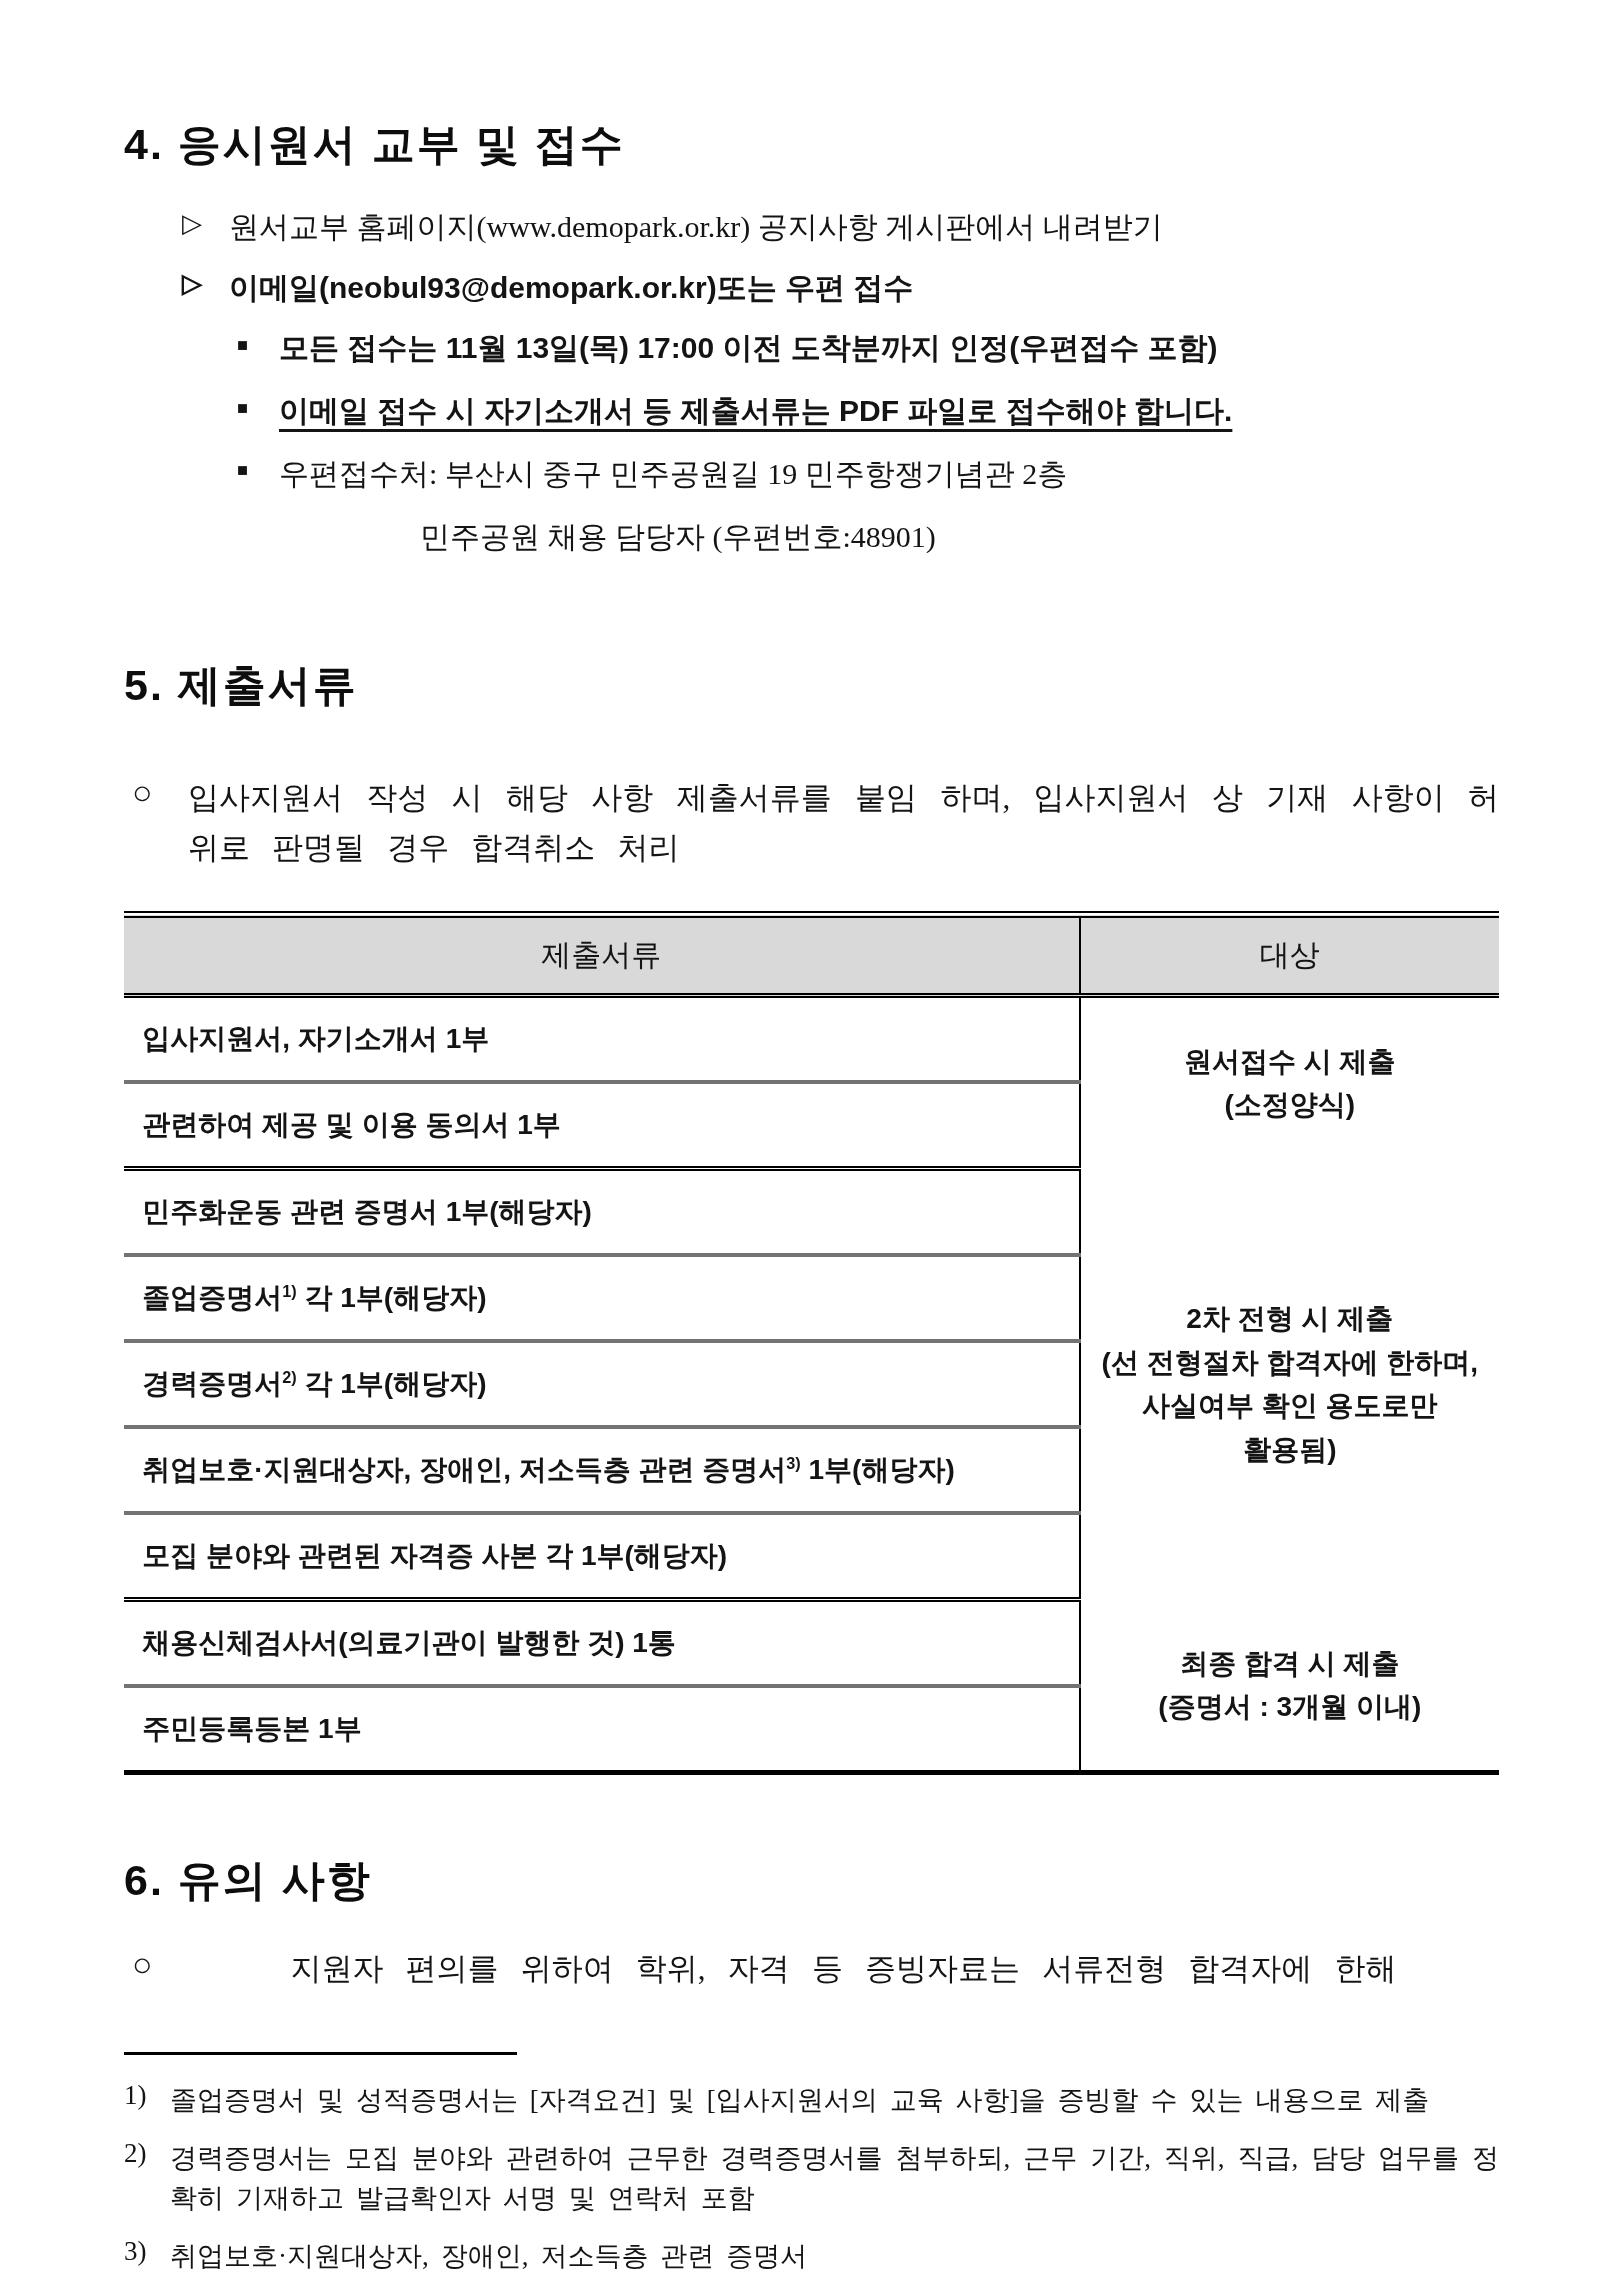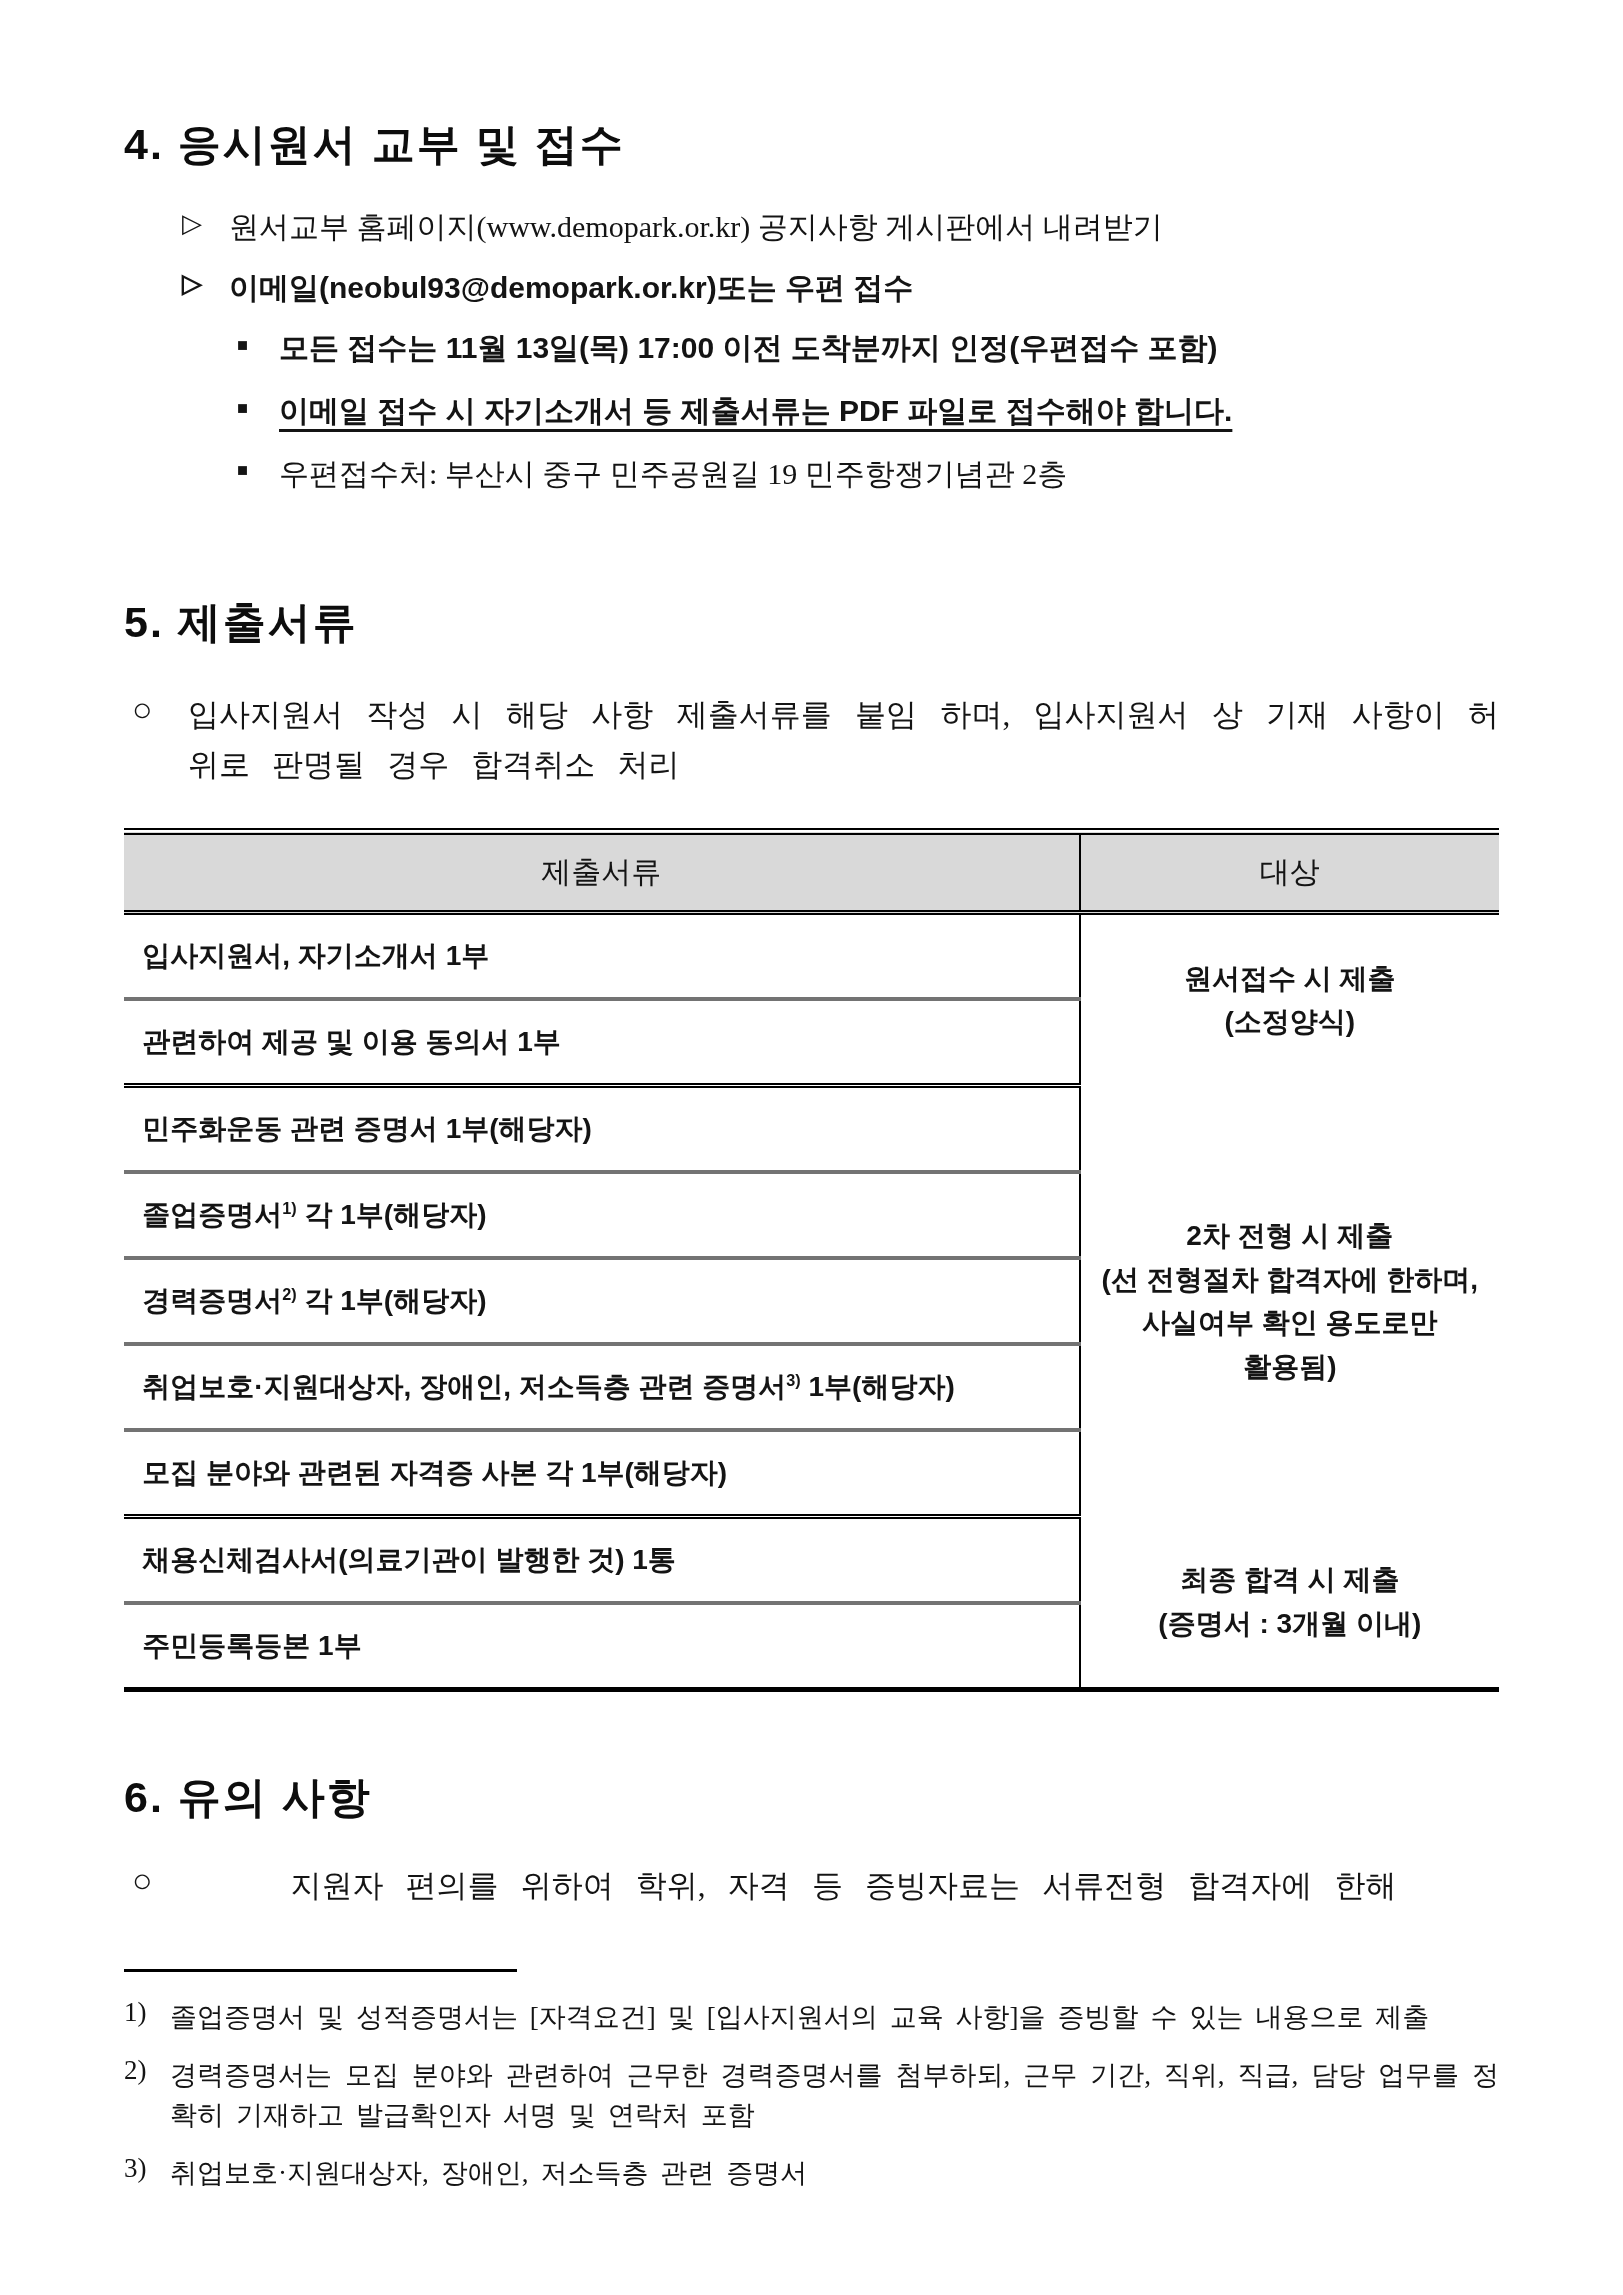--- a/index.html
+++ b/index.html
@@ -15,21 +15,21 @@
 
   
   .sec-title {
     font-family: "Liberation Sans", sans-serif;
     font-weight: bold;
     font-size: 43px;
     letter-spacing: 2px;
     color: #0d0d0d;
   }
   #sec4-title { margin-bottom: 31px; }
-  #sec5-title { margin-top: 98px; margin-bottom: 38px; }
+  #sec5-title { margin-top: 98px; margin-bottom: 58px; }
   #sec6-title { margin-top: 77px; margin-bottom: 34px; }
 
   
   .li { display: flex; align-items: flex-start; }
   .li .mk { flex: 0 0 auto; text-align: left; }
   .li .tx { flex: 1 1 auto; line-height: 1.45; }
 
   .lvl1 { padding-left: 58px; margin-bottom: 17px; font-size: 30px; }
   .lvl1 .mk { width: 47px; font-size: 26px; padding-top: 2.6px; }
 
@@ -121,20 +121,21 @@
     <span class="tx">모든 접수는 11월 13일(목) 17:00 이전 도착분까지 인정(우편접수 포함)</span>
   </div>
   <div class="li lvl2 bold-line ul-line">
     <span class="mk">■</span>
     <span class="tx">이메일 접수 시 자기소개서 등 제출서류는 PDF 파일로 접수해야 합니다.</span>
   </div>
   <div class="li lvl2">
     <span class="mk">■</span>
     <span class="tx">우편접수처: 부산시 중구 민주공원길 19 민주항쟁기념관 2층</span>
   </div>
+  <div class="cont-line">민주공원 채용 담당자 (우편번호:48901)</div>
 
   <div id="sec5-title" class="sec-title">5. 제출서류</div>
 
   <div class="li circ-para">
     <span class="mk">○</span>
     <span class="tx">입사지원서 작성 시 해당 사항 제출서류를 붙임 하며, 입사지원서 상 기재 사항이 허위로 판명될 경우 합격취소 처리</span>
   </div>
 
   <table class="docs">
     <colgroup>

